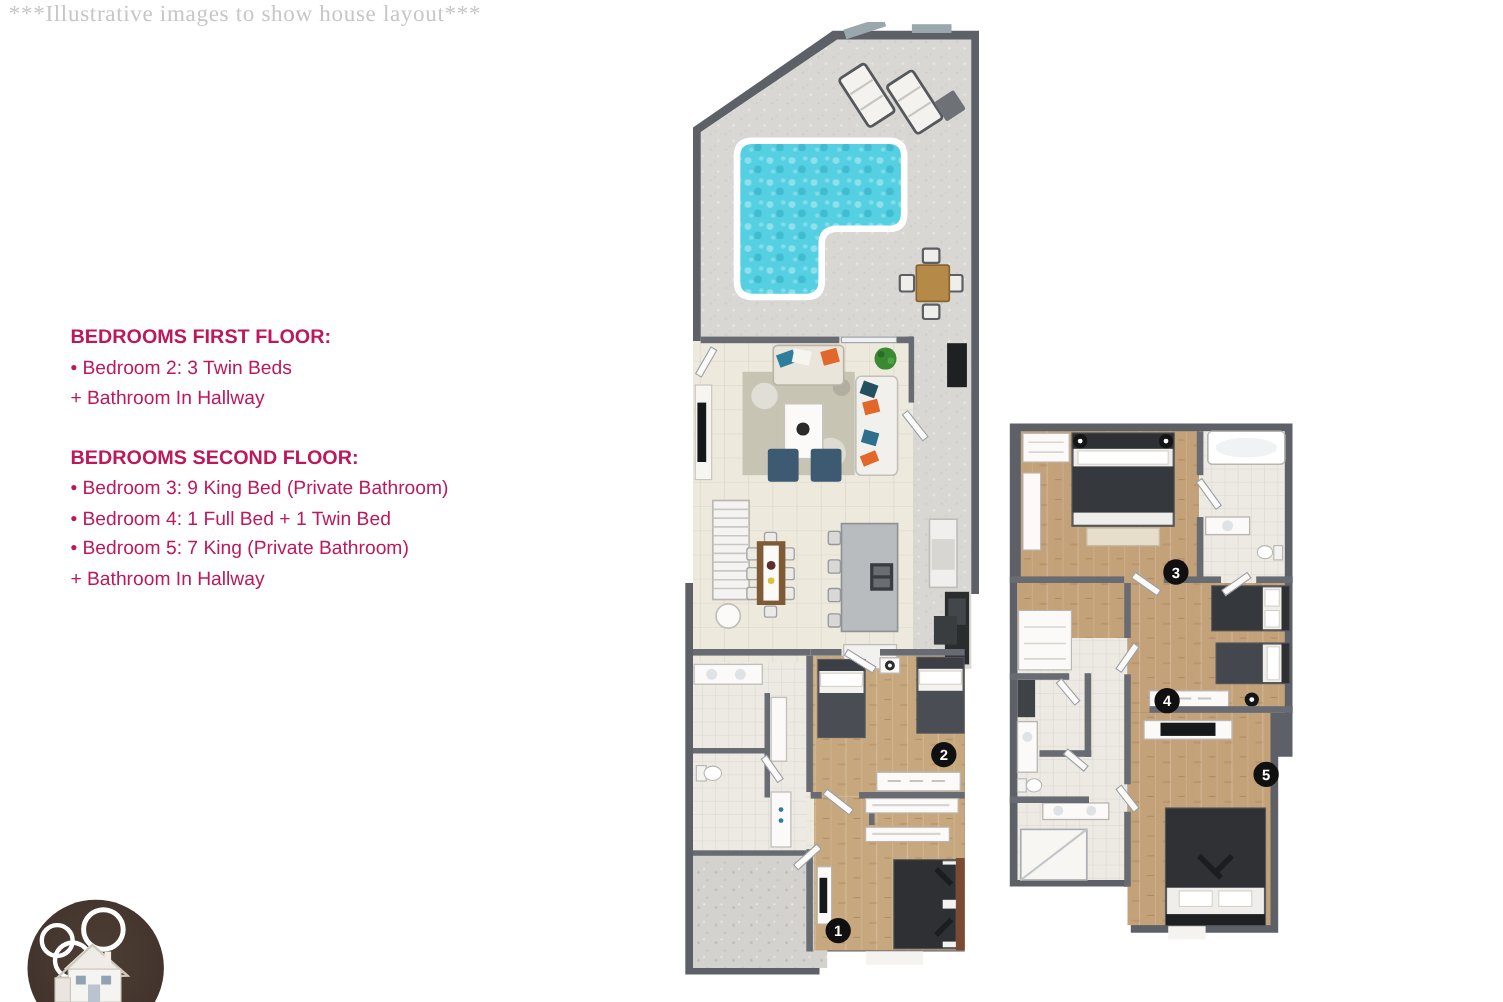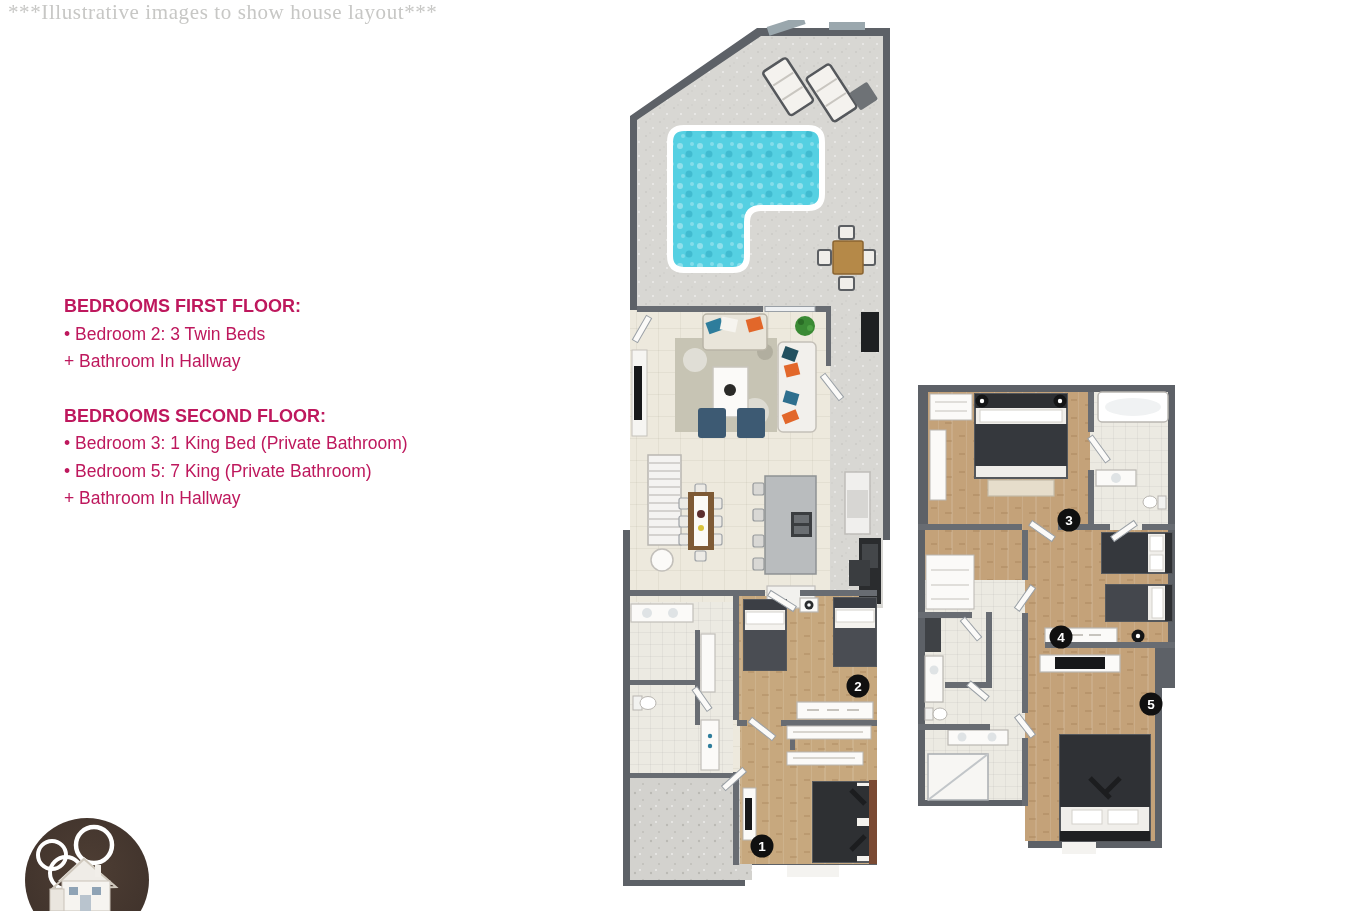--- a/index.html
+++ b/index.html
@@ -23,21 +23,22 @@
   <div class="watermark">***Illustrative images to show house layout***</div>
 
   <div class="info">
     <div class="block1">
       <div class="title">BEDROOMS FIRST FLOOR:</div>
       <div>• Bedroom 2: 3 Twin Beds</div>
       <div>+ Bathroom In Hallway</div>
     </div>
     <div class="block2">
       <div class="title">BEDROOMS SECOND FLOOR:</div>
-      <div>• Bedroom 3: 1 King Bed (Private Bathroom)</div>
+      <div>• Bedroom 3: 9 King Bed (Private Bathroom)</div>
+      <div>• Bedroom 4: 1 Full Bed + 1 Twin Bed</div>
       <div>• Bedroom 5: 7 King (Private Bathroom)</div>
       <div>+ Bathroom In Hallway</div>
     </div>
   </div>
 
   <div class="plan" style="left:615px;top:20px;">
   <svg width="285" height="870" viewBox="0 0 285 870">
     <defs>
       <pattern id="tile" width="22" height="22" patternUnits="userSpaceOnUse">
         <rect width="22" height="22" fill="#ede9dd"></rect>

